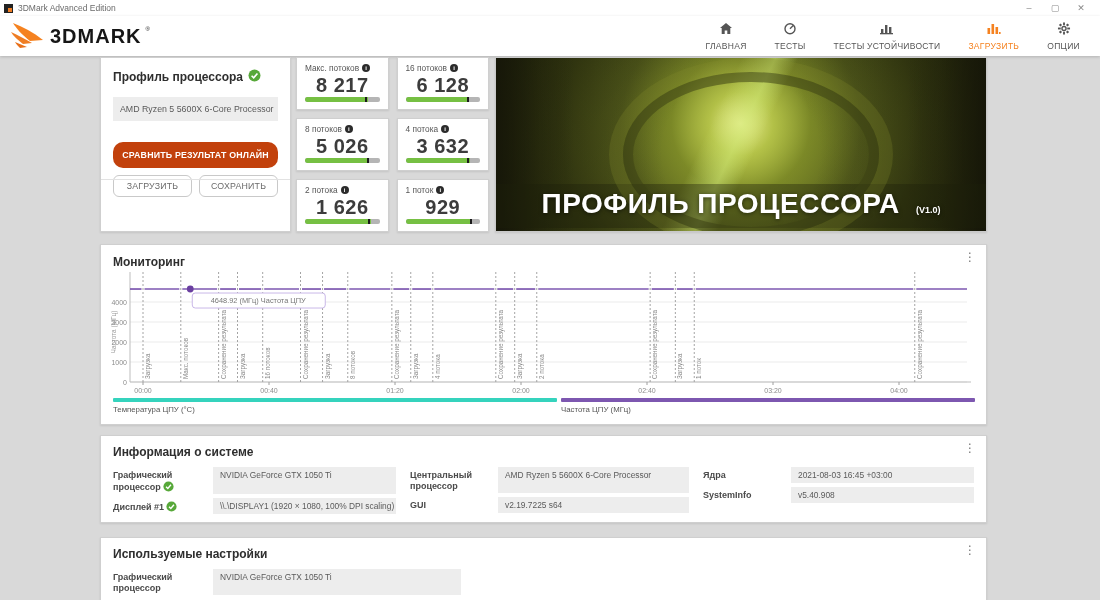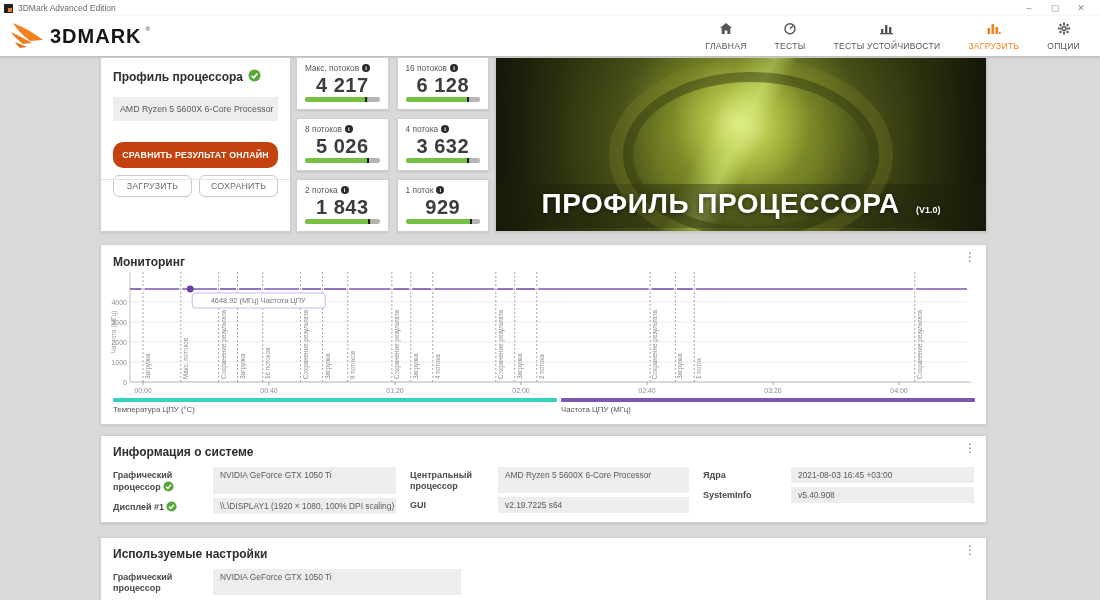--- a/index.html
+++ b/index.html
@@ -182,21 +182,21 @@
       <button class="btn-plain">СОХРАНИТЬ</button>
     </div>
   </div>
 
   <div id="score-grid">
       <div class="scorebox">
         <div class="scorelabel">
           <span>Макс. потоков</span>
           <span class="infodot">i</span>
         </div>
-        <div class="scoreval">4 217</div>
+        <div class="scoreval">8 217</div>
         <div class="scorebar">
           <span class="fill" style="width:85%;background:#76c043"></span>
           <span class="mark" style="left:81%"></span>
         </div>
       </div>
       <div class="scorebox">
         <div class="scorelabel">
           <span>16 потоков</span>
           <span class="infodot">i</span>
         </div>
@@ -226,21 +226,21 @@
         <div class="scorebar">
           <span class="fill" style="width:86%;background:#76c043"></span>
           <span class="mark" style="left:83%"></span>
         </div>
       </div>
       <div class="scorebox">
         <div class="scorelabel">
           <span>2 потока</span>
           <span class="infodot">i</span>
         </div>
-        <div class="scoreval">1 843</div>
+        <div class="scoreval">1 626</div>
         <div class="scorebar">
           <span class="fill" style="width:88%;background:#76c043"></span>
           <span class="mark" style="left:85%"></span>
         </div>
       </div>
       <div class="scorebox">
         <div class="scorelabel">
           <span>1 поток</span>
           <span class="infodot">i</span>
         </div>

